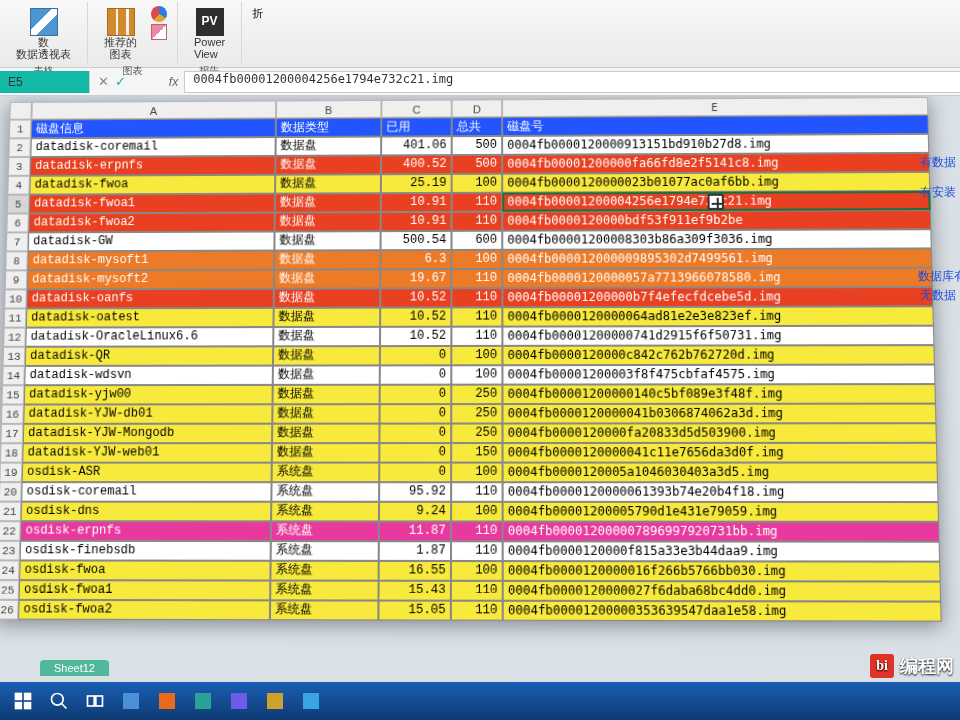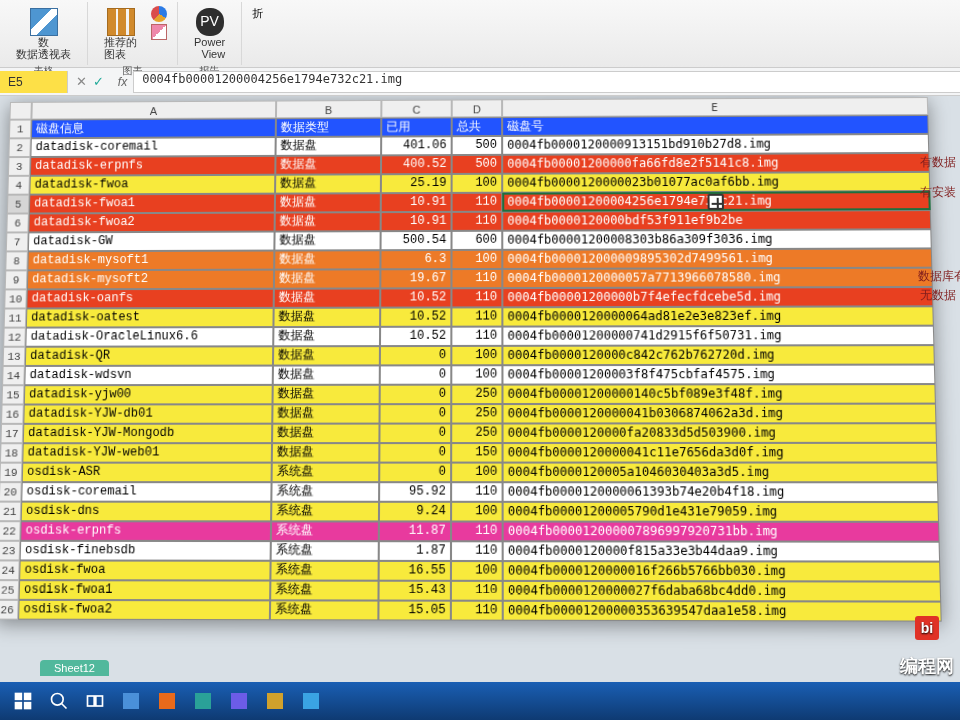--- a/index.html
+++ b/index.html
@@ -39,43 +39,43 @@
   color: #333;
   font-size: 11px;
   line-height: 1.1;
 }
 .ribbon-row { display: flex; gap: 4px; }
 .icon16 { width: 16px; height: 16px; display: inline-block; }
 .icon32 { width: 28px; height: 28px; display: inline-block; }
 .pivot-ico { background: linear-gradient(135deg,#4e96d1 40%,#fff 40%,#fff 60%,#4e96d1 60%); border:1px solid #3a6fa0; }
 .chart-ico { background: linear-gradient(90deg,#d18a2c 30%,transparent 30%,transparent 40%,#d18a2c 40%,#d18a2c 70%,transparent 70%,transparent 80%,#d18a2c 80%); border:1px solid #a56b1f; }
 .pie-ico { border-radius:50%; background: conic-gradient(#2c7be5 0 120deg,#e5a32c 120deg 220deg,#d94c4c 220deg 360deg); }
-.power-ico { background: #2e2e2e; color:#fff; display:flex; align-items:center; justify-content:center; font-weight:normal; font-size:14px;border-radius:13px; }
+.power-ico { background: #2e2e2e; color:#fff; display:flex; align-items:center; justify-content:center; font-weight:bold; font-size:12px; }
 
 .formula-row {
   background:#f4f5f6;
   height:28px;
   border-bottom:1px solid #ccc;
   display:flex;
   align-items:center;
   font-size:12px;
 }
 .name-box {
-  width:68px;
+  width:90px;
   border-right:1px solid #ccc;
   padding:0 8px;
   color:#333;
-  background:#fde047;
+  background:#14b8a6;
   height:22px;
   display:flex;
   align-items:center;
 }
 .fb-icons { display:flex; gap:6px; padding:0 8px; color:#888; }
 .fb-icons span { cursor:pointer; font-size:13px; }
-.fx-label { font-style:italic; color:#666; padding:0 6px; }
+.fx-label { font-style:italic; color:#666; padding:0 6px;margin-left:29px; }
 .formula-input {
   flex:1;
   border:1px solid #ccc;
   border-right:none;
   height:22px;
   padding:0 8px;
   background:#fff;
   color:#333;
   font-family: monospace;
   font-size:12px;
@@ -127,21 +127,21 @@
   line-height:17px;
   overflow:hidden;
   white-space:nowrap;
   text-overflow: clip;
 }
 .c-a { width:245px; }
 .c-b { width:105px; }
 .c-c { width:70px; text-align:right; }
 .c-d { width:50px; text-align:right; }
 .c-e { width:420px; font-family: monospace; }
-.note { position:absolute; font-family:sans-serif; color:#7f1d1d; font-size:12px; }
+.note { position:absolute; font-family:sans-serif; color:#1d4ed8; font-size:12px; }
 
 .hdr { background:#2254ff; color:#fff; font-family:Arial,sans-serif; font-size:12px; text-align:left; }
 .bg-white { background:#ffffff; }
 .bg-red { background:#e84020; color:#fff; }
 .bg-orange { background:#ed7a27; color:#fff; }
 .bg-yellow { background:#f8ea3c; color:#000; }
 .bg-pink { background:#e83a9e; color:#fff; }
 
 .sel-rowh { background:#d6d6d6; }
 .sel-outline { outline:2px solid #1e6f3e; outline-offset:-2px; position:relative; }
@@ -158,25 +158,24 @@
 
 .taskbar {
   position:absolute; left:0; right:0; bottom:0; height:38px;
   background: linear-gradient(180deg,#1a5fb4,#0e3a72);
   display:flex; align-items:center; gap:6px; padding:0 8px;
 }
 .tb-btn { width:30px; height:30px; display:flex; align-items:center; justify-content:center; cursor:pointer; }
 .tb-btn svg { width:20px; height:20px; }
 .watermark {
   position:absolute; right:6px; bottom:42px;
-  display:flex; align-items:center; gap:14px;
+  display:flex; align-items:center; gap:6px;
   color:#fff; font-weight:bold; font-size:18px;
-  font-family: Liberation Sans, sans-serif;
+  font-family: Liberation Serif, serif;
   text-shadow: 0 1px 2px #000;
-  flex-direction: column;
 }
 .watermark .wm-box {
   background:#e03226; width:24px; height:24px; display:flex;
   align-items:center; justify-content:center; font-size:14px; border-radius:3px;
 }
 </style>
 </head>
 <body>
 
 <div class="ribbon">
@@ -187,34 +186,34 @@
         <span>数</span>
         <span>数据透视表</span>
       </div>
     </div>
     <span class="glabel">表格</span>
   </div>
   <div class="ribbon-group">
     <div class="ribbon-row">
       <div class="ribbon-item">
         <span class="icon32 chart-ico"></span>
-        <span style="white-space:pre-line;">推荐的
+        <span style="white-space:pre-line;text-align:center">推荐的
 图表</span>
       </div>
       <div style="display:flex;flex-direction:column;gap:2px;margin-left:4px">
         <span class="icon16 pie-ico"></span>
         <span class="icon16" style="background:linear-gradient(135deg,#e8a 50%,#fff 50%);border:1px solid #b66"></span>
       </div>
     </div>
     <span class="glabel">图表</span>
   </div>
   <div class="ribbon-group">
     <div class="ribbon-item">
       <span class="icon32 power-ico">PV</span>
-      <span style="white-space:pre-line;text-align:right">Power
+      <span style="white-space:pre-line;text-align:left">Power
 View</span>
     </div>
     <span class="glabel">报告</span>
   </div>
   <div class="ribbon-group" style="border-right:none">
     <span>折</span>
   </div>
 </div>
 
 <div class="formula-row">

